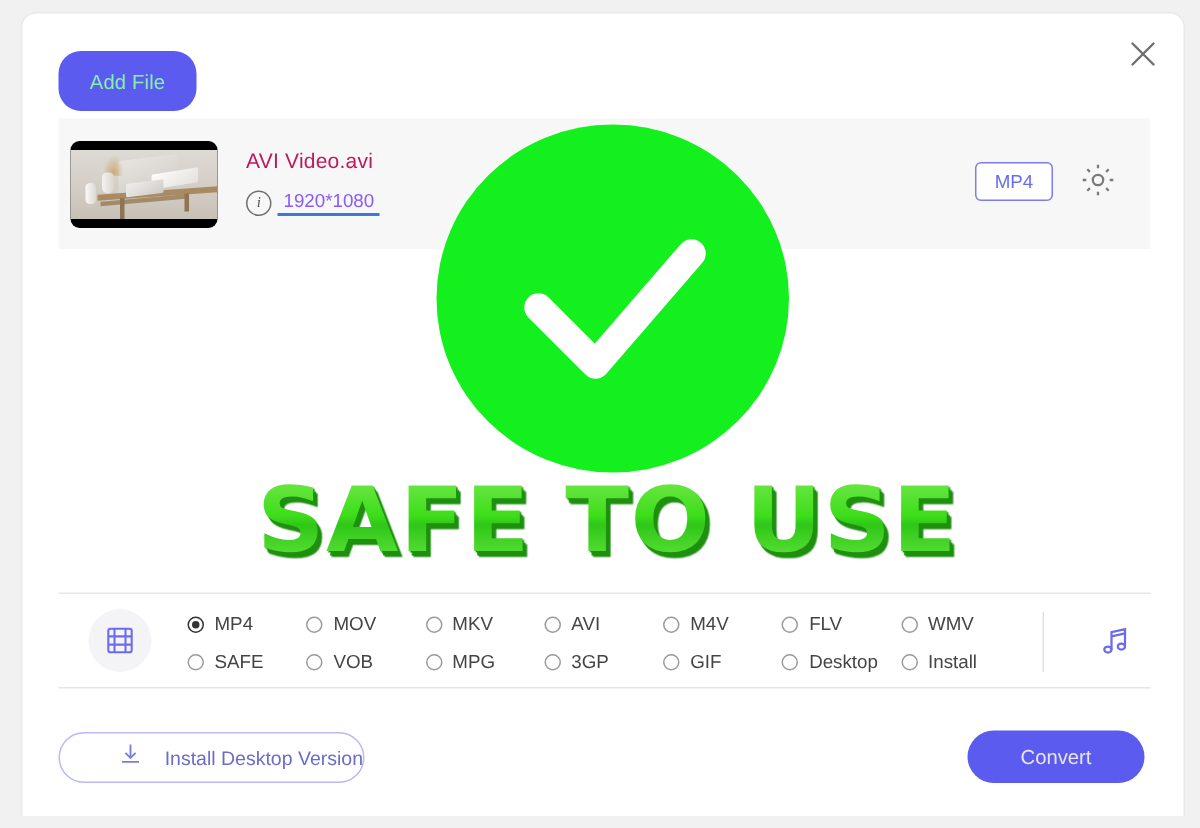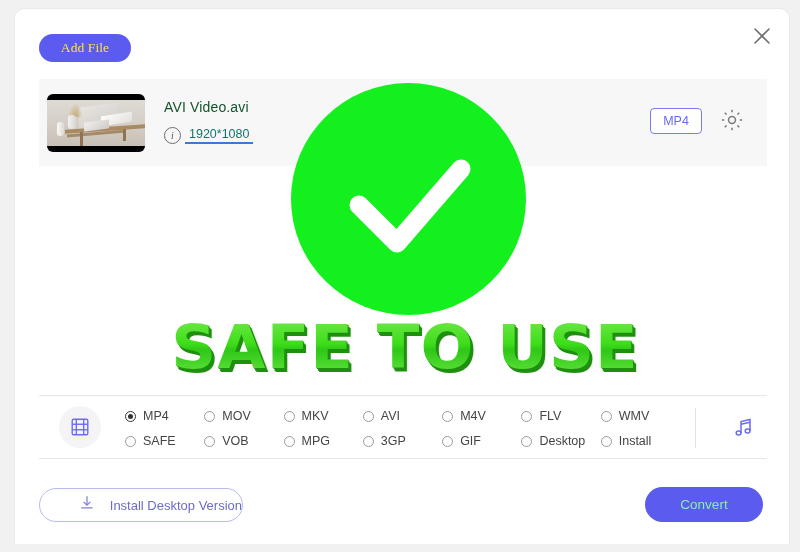--- a/index.html
+++ b/index.html
@@ -43,27 +43,27 @@
     display: flex; align-items: center; justify-content: center;
     cursor: pointer;
     z-index: 40;
   }
   #close-button svg { display: block; }
 
   
   #add-file-button {
     position: absolute;
     left: 24px; top: 25px;
-    width: 92px; height: 28px;
+    width: 92px; height: 40px;
     background: #5b5bf0;
-    color: #fde047;
+    color: #86efac;
     border: none;
     border-radius: 15px;
     font-size: 13.5px;
-    font-family: Liberation Serif, serif;
+    font-family: Liberation Sans, sans-serif;
     cursor: pointer;
     letter-spacing: .1px;
     z-index: 20;
   }
 
   
   #file-row {
     position: absolute;
     left: 24px; top: 70px;
     width: 728px; height: 87px;
@@ -116,42 +116,42 @@
   .sl-pane { position:absolute; left:33%; top:10%; width:40%; height:48%;
     background: linear-gradient(150deg, rgba(255,255,255,.35), rgba(200,200,205,.25));
     transform: skewY(-7deg); }
 
   #file-meta {
     position: absolute;
     left: 125px; top: 20px;
   }
   #file-name {
     font-size: 14px;
-    color: #14532d;
+    color: #be185d;
     letter-spacing: .15px;
   }
   #file-res-wrap {
     margin-top: 12px;
     display: flex;
     align-items: center;
     gap: 0px;
   }
   #info-icon {
     width: 15px; height: 15px;
     border: 1.2px solid #6e6e6e;
     border-radius: 50%;
     display: flex; align-items: center; justify-content: center;
     font-size: 10px; color: #555; font-style: italic;
     font-family: "Liberation Serif", serif;
     line-height: 1;
     flex: none;
   }
   #file-resolution {
     font-size: 12.5px;
-    color: #0f766e;
+    color: #8b5cf6;
     border-bottom: 2px solid #3c78d8;
     padding: 0 4px 1px 4px;
     margin-left: 4px;
     text-decoration: none;
   }
 
   #format-chip {
     position: absolute;
     right: 65px; top: 29px;
     width: 52px; height: 26px;
@@ -300,21 +300,21 @@
     font-size: 13px;
     color: #6b6bc9;
   }
   #convert-button {
     position: absolute;
     right: 26px; top: 478px;
     width: 118px; height: 35px;
     border-radius: 18px;
     border: none;
     background: #5b5bf0;
-    color: #86efac;
+    color: #e5e5e5;
     font-size: 13.5px;
     font-family: "Liberation Sans", sans-serif;
     cursor: pointer;
     z-index: 20;
   }
 </style>
 </head>
 <body>
 
 <div id="app-window">

